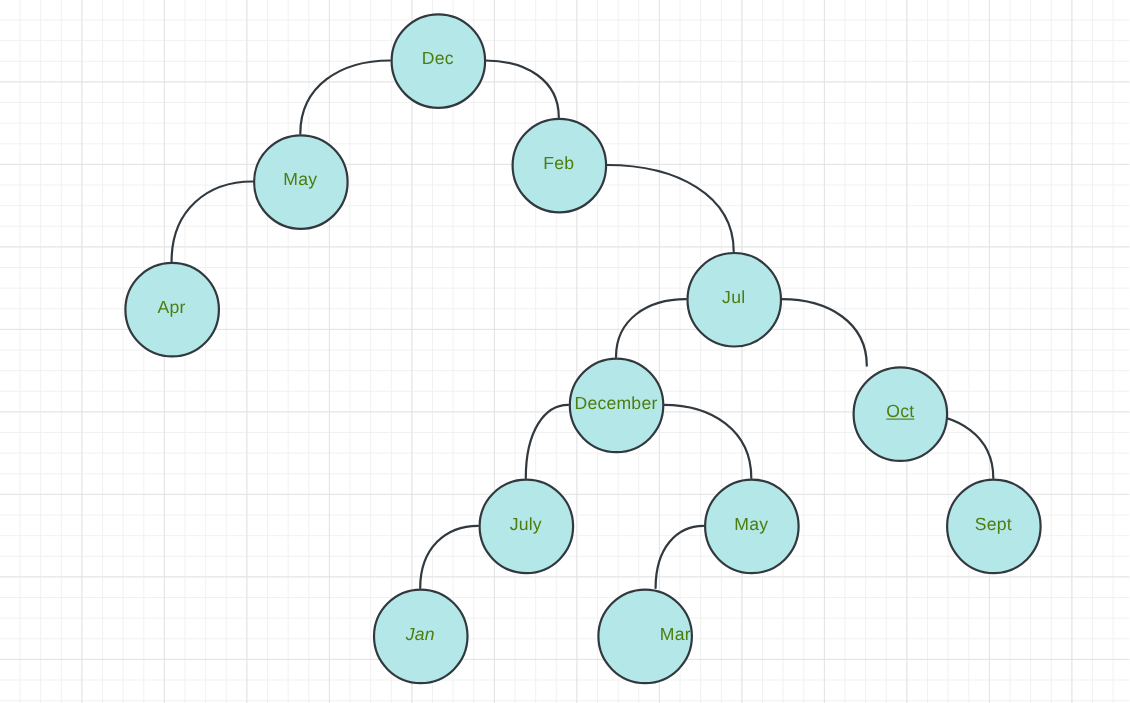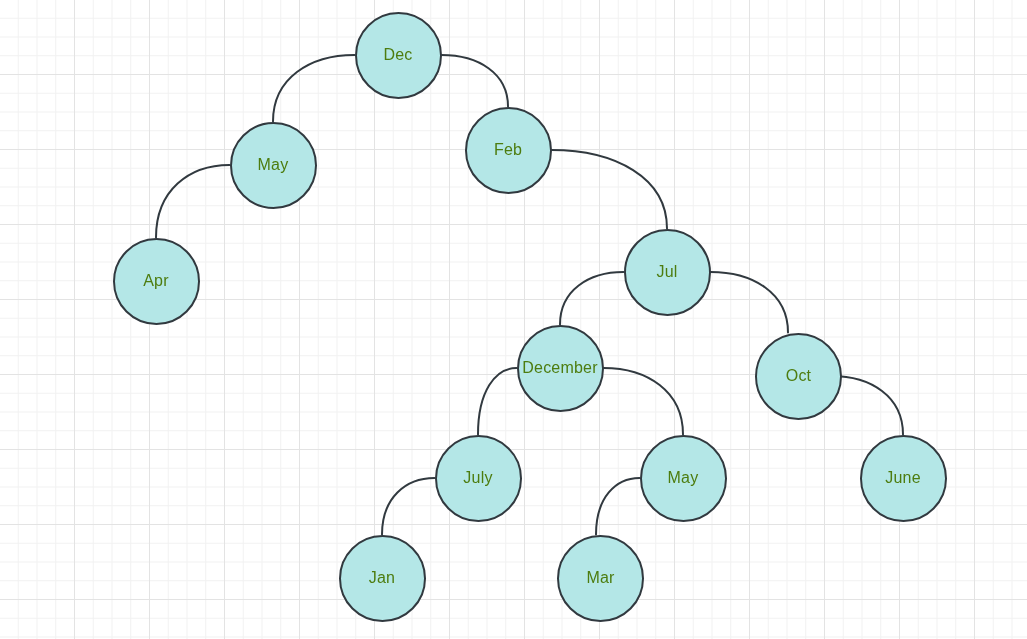--- a/index.html
+++ b/index.html
@@ -91,32 +91,32 @@
       </div>
       <div class="node" style="left: 112.5px; top: 237.5px; width: 87px; height: 87px;">
         <span class="node-label">Apr</span>
       </div>
       <div class="node" style="left: 623.5px; top: 228.5px; width: 87px; height: 87px;">
         <span class="node-label">Jul</span>
       </div>
       <div class="node" style="left: 516.5px; top: 324.5px; width: 87px; height: 87px;">
         <span class="node-label">December</span>
       </div>
-      <div class="node" style="left: 755px; top: 332.5px; width: 87px; height: 87px;">
+      <div class="node" style="left: 775px; top: 332.5px; width: 87px; height: 87px; text-decoration: underline;">
         <span class="node-label">Oct</span>
       </div>
       <div class="node" style="left: 434.5px; top: 434.5px; width: 87px; height: 87px; text-align: center;">
         <span class="node-label">July</span>
       </div>
       <div class="node" style="left: 639.5px; top: 434.5px; width: 87px; height: 87px;">
         <span class="node-label">May</span>
       </div>
       <div class="node" style="left: 859.5px; top: 434.5px; width: 87px; height: 87px;">
-        <span class="node-label">June</span>
+        <span class="node-label">Sept</span>
       </div>
-      <div class="node" style="left: 338.5px; top: 534.5px; width: 87px; height: 87px;">
+      <div class="node" style="left: 338.5px; top: 534.5px; width: 87px; height: 87px; font-style: italic;">
         <span class="node-label">Jan</span>
       </div>
-      <div class="node" style="left: 557px; top: 534.5px; width: 87px; height: 87px;">
+      <div class="node" style="left: 543px; top: 534.5px; width: 87px; height: 87px; justify-content: flex-end;">
         <span class="node-label">Mar</span>
       </div>
     </div>
 </div>
 
 </body></html>

